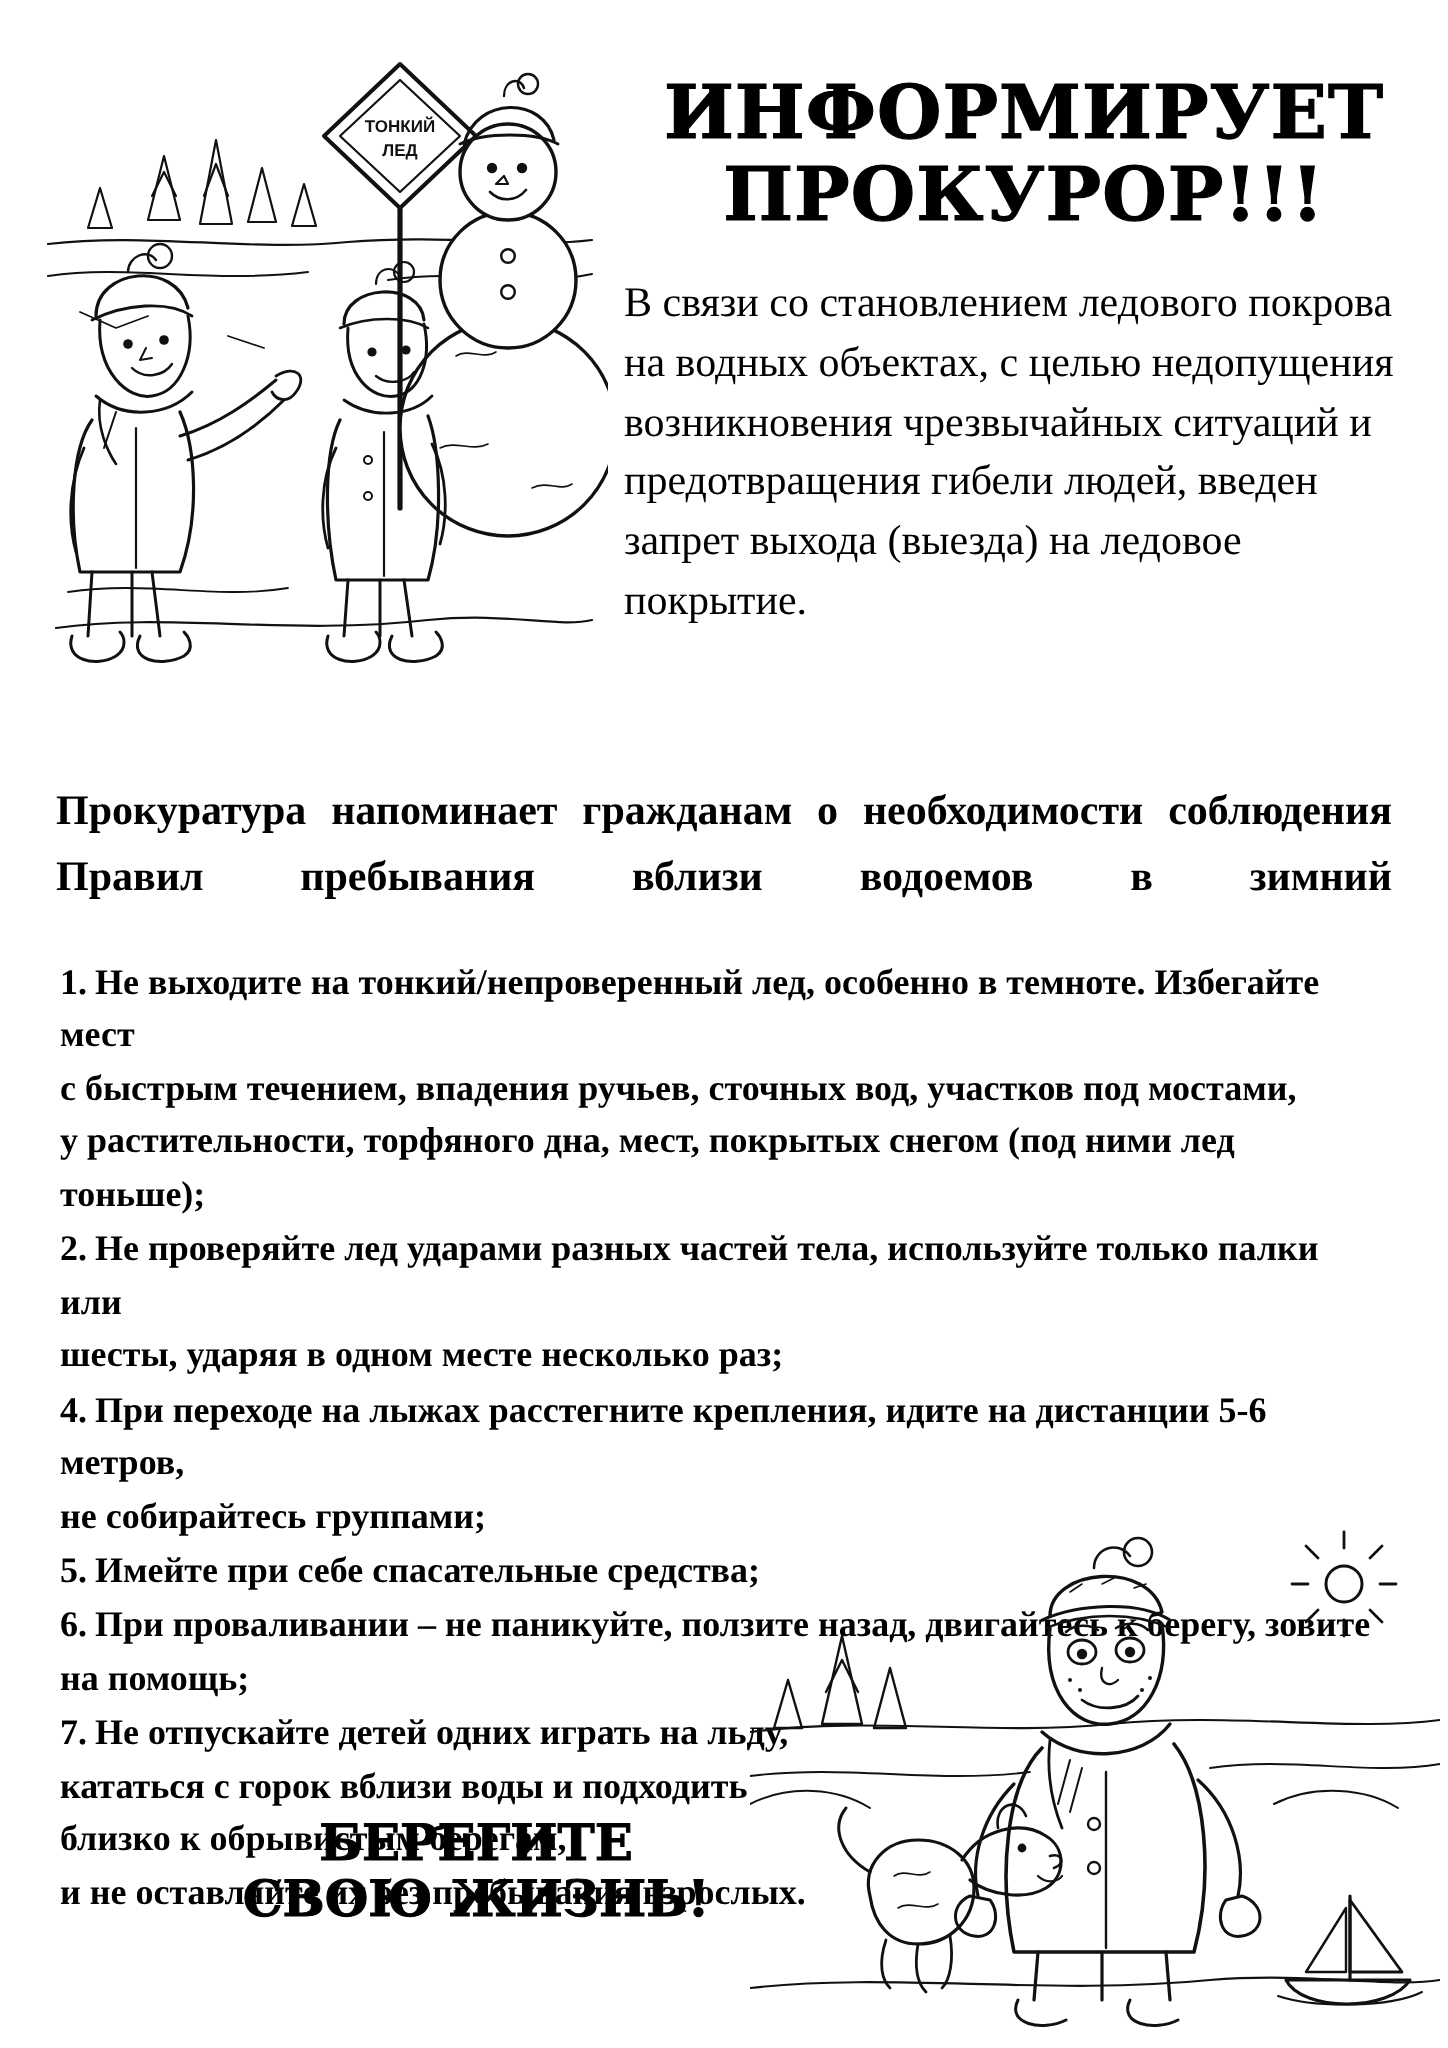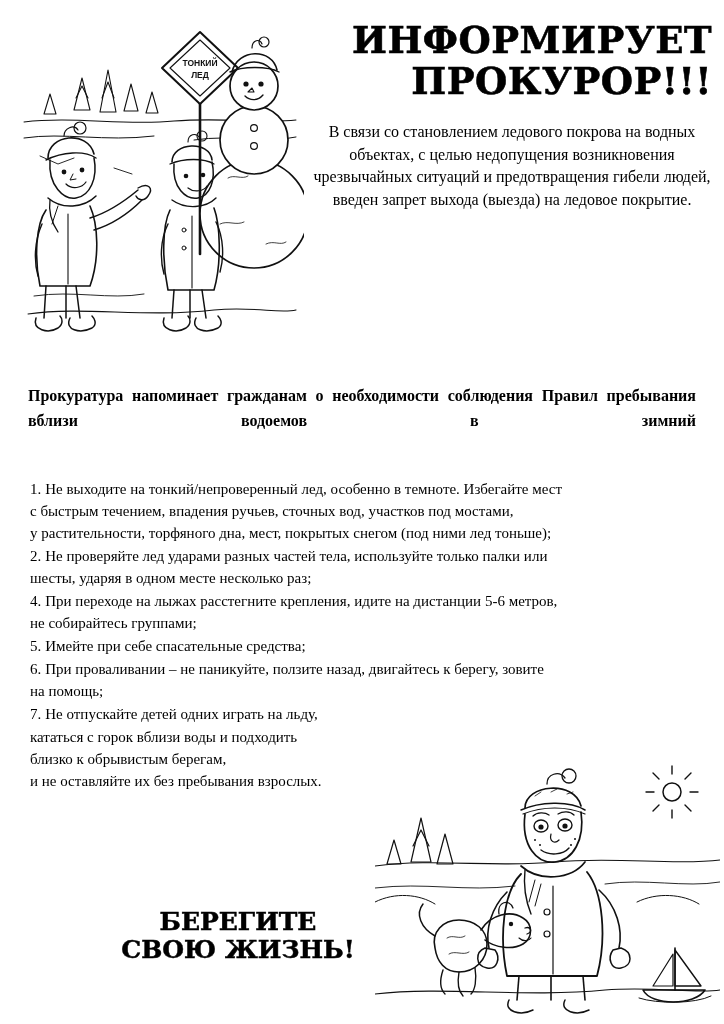--- a/index.html
+++ b/index.html
@@ -47,53 +47,54 @@
     width: 400px;
     text-align: center;
   }
 
   .title {
     font-family: "DejaVu Serif", serif;
     font-weight: bold;
     font-size: 37px;
     line-height: 1.12;
     letter-spacing: 0.5px;
-    text-align: right;
-    margin: 0;
+    text-align: center;
+    margin: 16px;
     -webkit-text-stroke: 0.6px #000;
   }
 
   .intro {
     margin-top: 18px;
-    font-size: 16px;
+    font-size: 21px;
     line-height: 1.42;
-    text-align: center;
+    text-align: left;
   }
 
   
   .reminder {
     position: absolute;
     left: 28px;
     top: 368px;
     width: 668px;
     font-weight: bold;
-    font-size: 16px;
+    font-size: 21px;
     line-height: 1.55;
     text-align: justify;
     text-align-last: justify;
   }
 
   
   .rules {
     position: absolute;
     left: 30px;
     top: 478px;
     width: 664px;
-    font-size: 15px;
+    font-size: 18px;
     line-height: 1.47;
+    font-weight: bold;
   }
   .rules .rule {
     margin: 0 0 1px 0;
     white-space: pre-line;
   }
   .rules .num {
     margin-right: 4px;
   }
 
   

